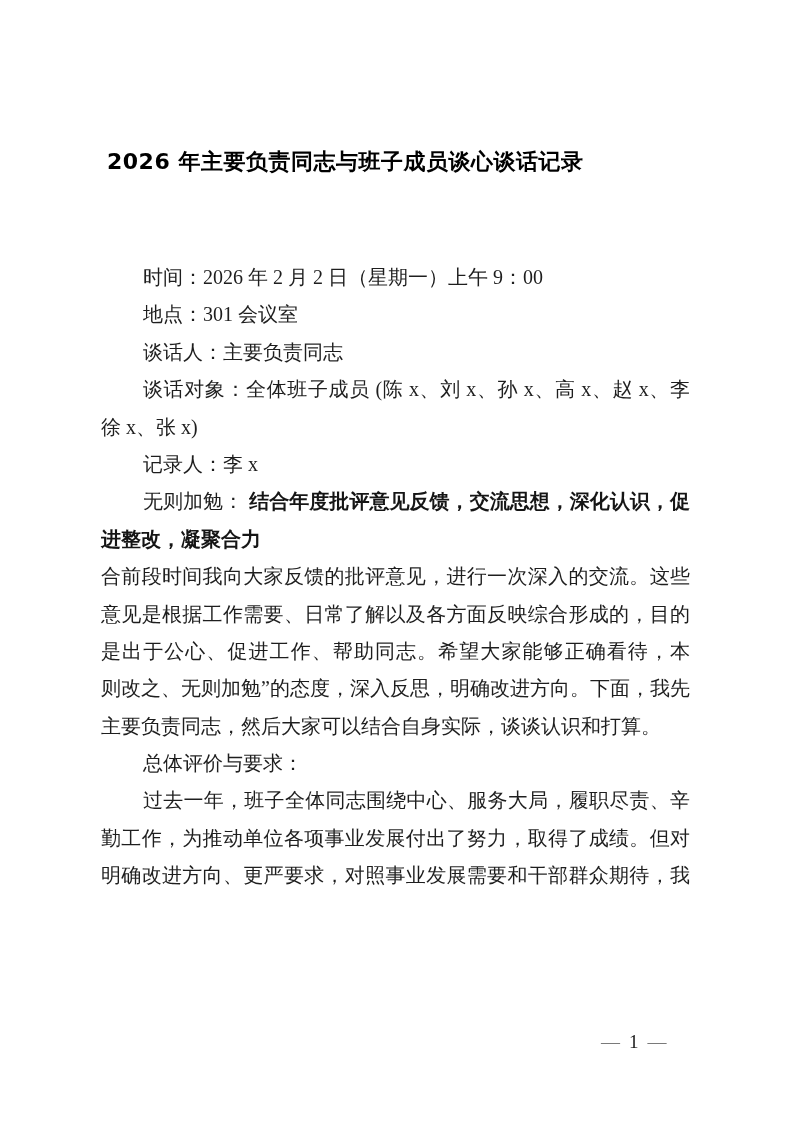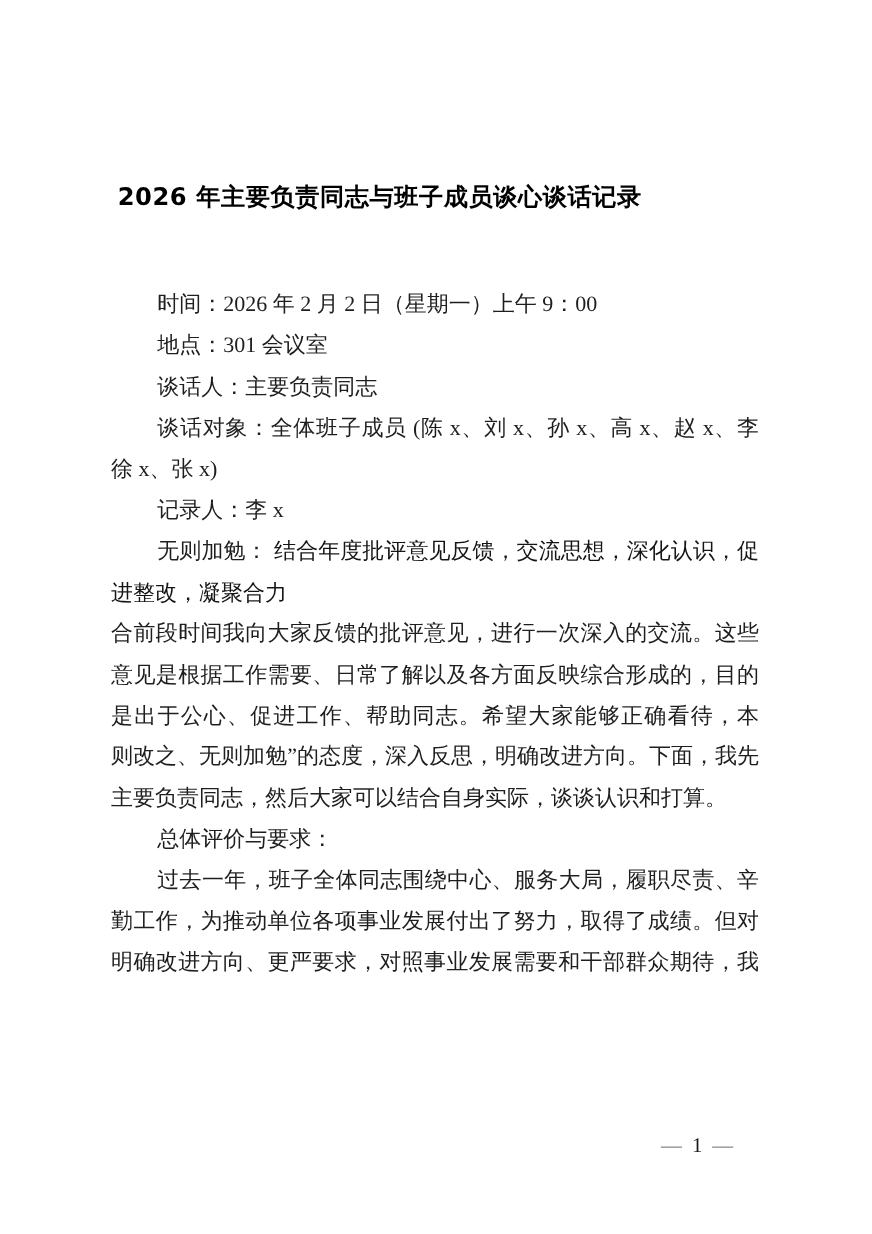--- a/index.html
+++ b/index.html
@@ -1,36 +1,36 @@
 <!DOCTYPE html>
 <html><head>
 <meta charset="utf-8">
 <style>
   html,body{margin:0;padding:0;background:#ffffff;}
   .page{
     position:relative;width:793px;height:1122px;background:#ffffff;overflow:hidden;
     font-family:"Liberation Serif","DejaVu Serif",serif;color:#1e1e1e;
   }
   .title{
-    position:absolute;left:107px;top:166px;margin:0;
+    position:absolute;left:107px;top:148px;margin:0;
     font-family:"DejaVu Sans","Liberation Sans",sans-serif;
     font-size:22px;line-height:27px;font-weight:700;color:#000;
     letter-spacing:0.5px;white-space:nowrap;
   }
   .body{position:absolute;left:101px;top:259px;width:589px;}
   .line{
     height:37.4px;line-height:37.4px;font-size:20px;
     white-space:nowrap;text-align:left;
   }
   .indent{padding-left:42px;}
   .stretch{
     white-space:normal;overflow:hidden;
     text-align:justify;text-align-last:justify;
   }
-  .bold{font-weight:400;color:#151515;}
+  .bold{font-weight:700;color:#151515;}
   .topic-value{margin-left:6px;}
   .footer{
     position:absolute;left:601px;top:1031px;
     display:flex;align-items:center;gap:9px;
     font-size:19px;line-height:22px;
   }
   .footer .dash{color:#757575;}
   .footer .num{color:#1a1a1a;}
 </style>
 </head>

